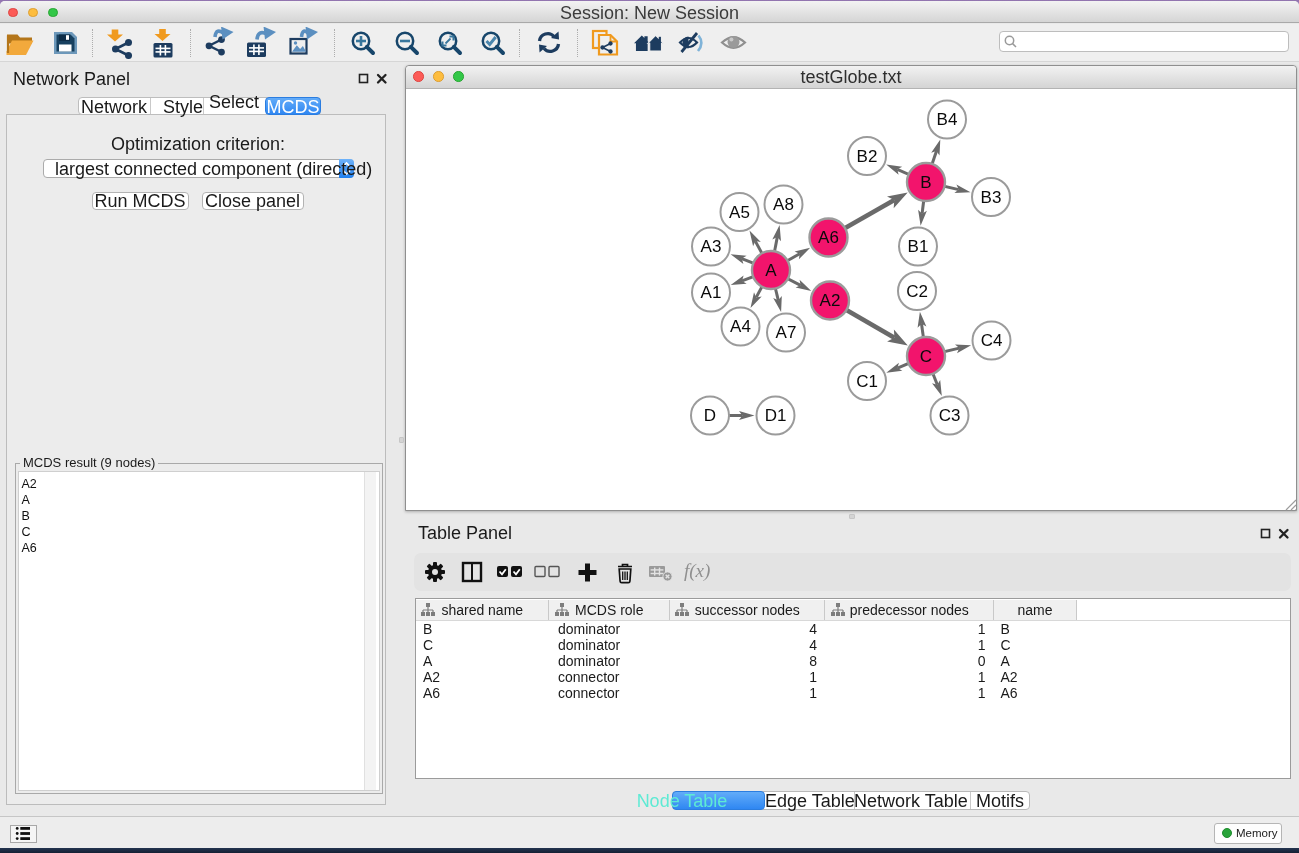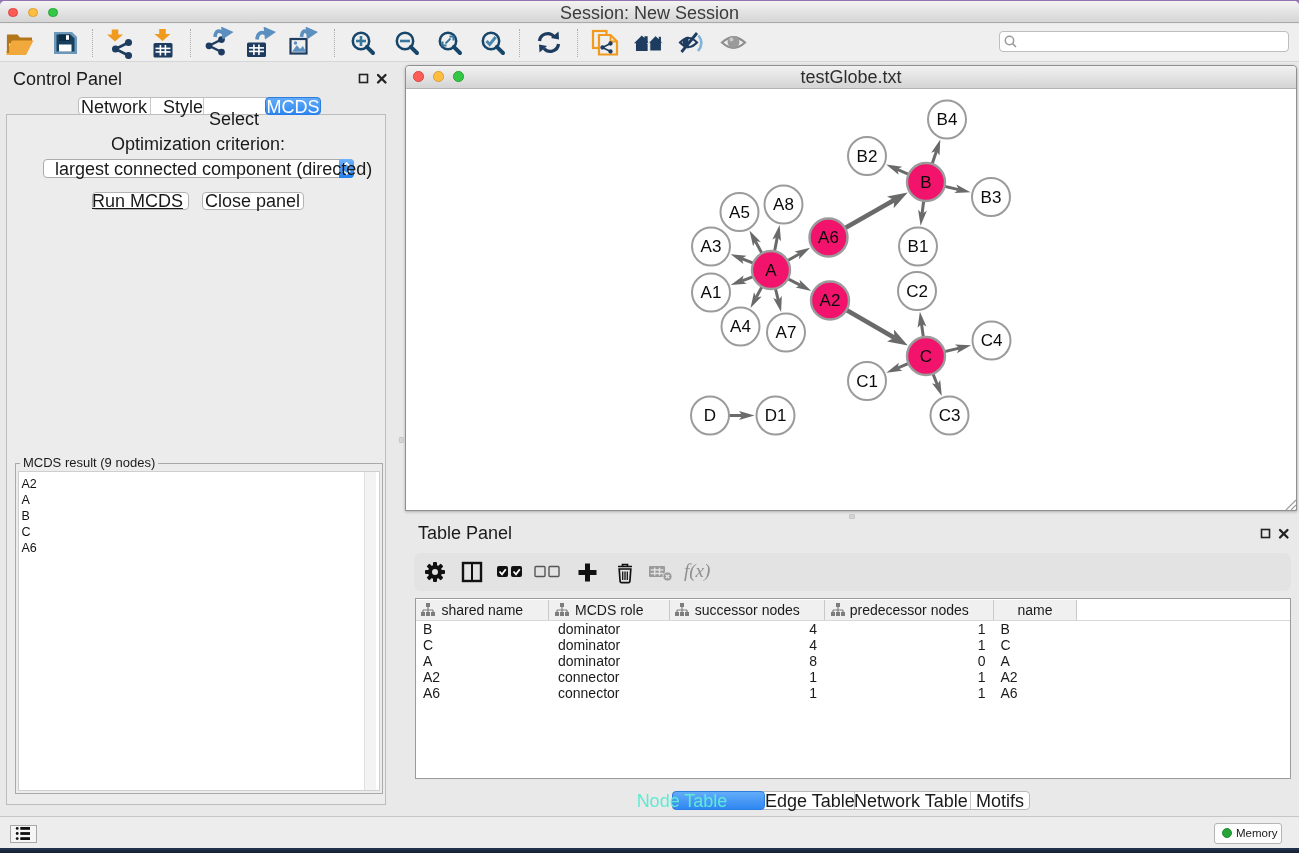--- a/index.html
+++ b/index.html
@@ -133,47 +133,47 @@
 <div class="vsep" style="left:190px"></div>
 <div class="vsep" style="left:334px"></div>
 <div class="vsep" style="left:519px"></div>
 <div class="vsep" style="left:577px"></div>
 <div class="abs" style="left:999px;top:30.5px;width:290px;height:21.5px;background:#fff;border:1px solid #bdbdbd;border-radius:4px"></div>
 <svg width="16" height="16" style="position:absolute;left:1003px;top:34px">
     <circle cx="6.5" cy="6.5" r="4.2" fill="none" stroke="#9a9a9a" stroke-width="1.5"></circle>
     <line x1="9.6" y1="9.6" x2="13" y2="13" stroke="#9a9a9a" stroke-width="1.5"></line>
   </svg>
 
-<div class="t13" style="left:13px;top:71.5px;">Control Panel</div>
+<div class="t13" style="left:13px;top:71.5px;">Network Panel</div>
 <svg width="12" height="12" style="position:absolute;left:357.5px;top:72.5px">
     <rect x="1.5" y="1.5" width="8" height="8" fill="none" stroke="#222" stroke-width="1.6"></rect>
   </svg>
 <svg width="12" height="12" style="position:absolute;left:375.5px;top:72.5px">
     <path d="M2,2 L9.5,9.5 M9.5,2 L2,9.5" stroke="#222" stroke-width="2.3" stroke-linecap="round"></path>
   </svg>
 <div class="abs" style="left:6px;top:114px;width:380px;height:691px;background:#ececec;border:1px solid #bcbcbc"></div>
 
 <div class="abs" style="left:78px;top:97px;width:243px;height:18px;background:#fff;border:1px solid #bdbdbd;border-radius:4px;"></div>
 <div class="abs" style="left:265px;top:97px;width:56px;height:18px;background:linear-gradient(#63acf9,#2f87f2);border:1px solid #2b7de0;border-radius:4px;"></div>
 <div class="abs" style="left:150px;top:98px;width:1px;height:16px;background:#c9c9c9"></div>
 <div class="abs" style="left:203px;top:98px;width:1px;height:16px;background:#c9c9c9"></div>
 <div class="t13" style="left:78px;top:99.5px;width:72px;text-align:center;">Network</div>
 <div class="t13" style="left:150px;top:99.5px;width:53px;text-align:right;">Style</div>
-<div class="t13" style="left:203px;top:112px;width:62px;text-align:center;">Select</div>
+<div class="t13" style="left:203px;top:95px;width:62px;text-align:center;">Select</div>
 <div class="t13" style="left:265px;top:99.5px;width:56px;text-align:center;color:#fff;">MCDS</div>
 
 <div class="t13" style="left:0px;top:137px;width:396px;text-align:center;">Optimization criterion:</div>
 <div class="abs" style="left:43px;top:159px;width:311px;height:19px;background:#fff;border:1px solid #ababab;border-radius:4px"></div>
 <div class="abs" style="left:339px;top:159px;width:15px;height:19px;background:linear-gradient(#6fb3fa,#2080f0);border-radius:0 4px 4px 0"></div>
 <svg width="15" height="19" style="position:absolute;left:339px;top:159px">
     <path d="M4,7.6 l3.5,-3.6 l3.5,3.6 M4,11.4 l3.5,3.6 l3.5,-3.6" fill="none" stroke="#fff" stroke-width="1.7"></path>
   </svg>
 <div class="t13" style="left:55px;top:161.5px;">largest connected component (directed)</div>
 <div class="abs" style="left:92px;top:192px;width:96.5px;height:18px;background:#fff;border:1px solid #b3b3b3;border-radius:4px"></div>
-<div class="t13" style="left:92px;top:194px;width:96px;text-decoration:underline;">Run MCDS</div>
+<div class="t13" style="left:92px;top:194px;width:96px;text-align:center;">Run MCDS</div>
 <div class="abs" style="left:201.5px;top:192px;width:102.5px;height:18px;background:#fff;border:1px solid #b3b3b3;border-radius:4px"></div>
 <div class="t13" style="left:201px;top:194px;width:103px;text-align:center;">Close panel</div>
 
 <div class="abs" style="left:15px;top:462.5px;width:367.5px;height:331.5px;border:1px solid #a9a9a9"></div>
 <div class="abs" style="left:20px;top:456px;background:#ececec;padding:0 3px;font-size:13px;color:#1a1a1a;line-height:13px">MCDS result (9 nodes)</div>
 <div class="abs" style="left:17.5px;top:470.5px;width:362.5px;height:320.5px;background:#fff;border:1px solid #cfcfcf"></div>
 <div class="abs" style="left:364px;top:471.5px;width:12px;height:318.5px;background:#f3f3f3;border-left:1px solid #e0e0e0"></div>
 <div class="abs" style="left:21.5px;top:475.5px;font-size:12.5px;color:#111;line-height:16px">A2<br>A<br>B<br>C<br>A6</div>
 
 <div class="abs" style="left:405px;top:65px;width:892px;height:446px;background:#fff;border:1px solid #8f8f8f;border-radius:4px 4px 0 0;box-shadow:0 1px 3px rgba(0,0,0,.25)"></div>

